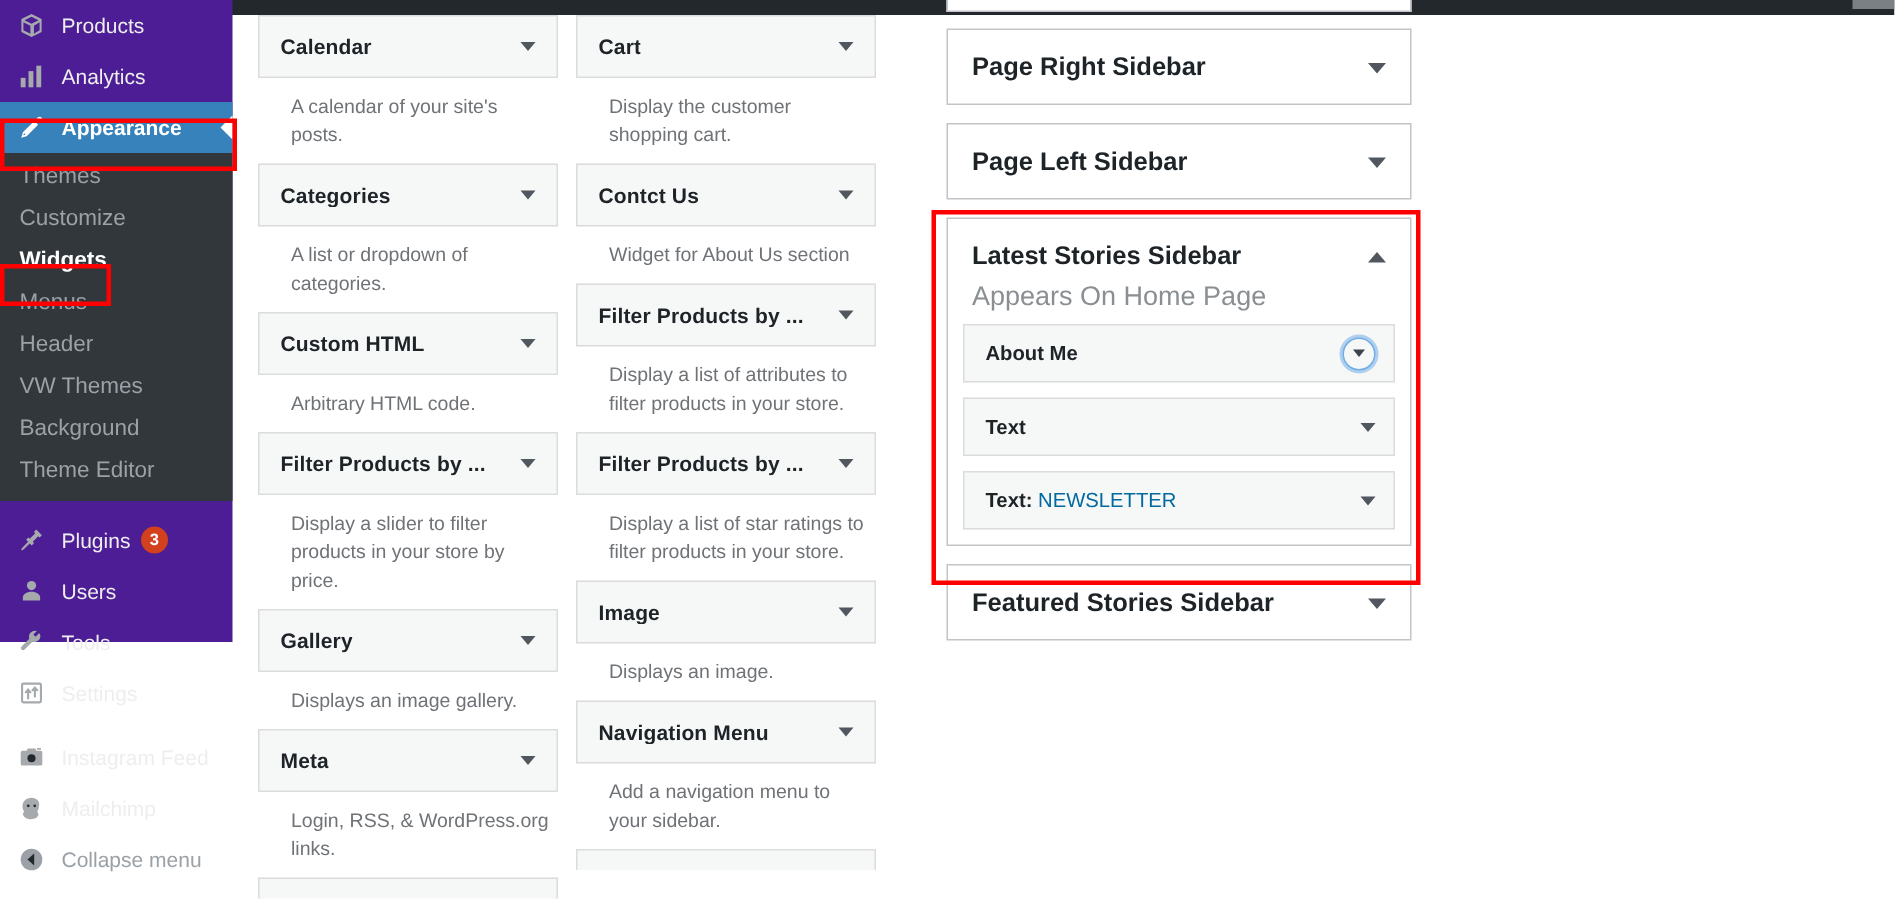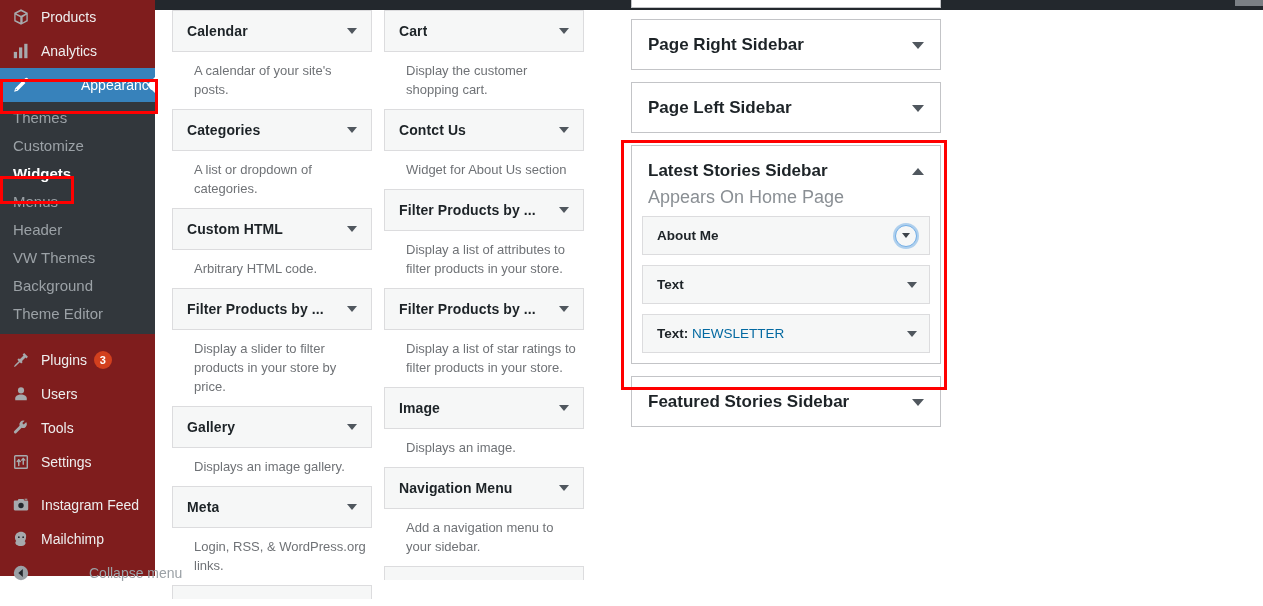--- a/index.html
+++ b/index.html
@@ -16,38 +16,38 @@
     position: absolute; top: 0; left: 0; width: 1263px; height: 10px;
     background: #23282d;
   }
   #adminbar .ab-nub {
     position: absolute; right: 0; top: 0; width: 28px; height: 6px;
     background: #7b8085;
   }
 
   
   #adminmenu {
-    position: absolute; top: 0; left: 0; width: 155px; height: 576px;
-    background: #7f1d1d;
+    position: absolute; top: 0; left: 0; width: 155px; height: 428px;
+    background: #4c1d95;
     color: #b4b9be;
     font-size: 14px;
   }
   .menu-top {
     position: relative; display: flex; align-items: center;
     height: 34px; padding-left: 10px; color: #eeeeee; font-size: 14px;
     line-height: 34px; white-space: nowrap;
   }
   .menu-top .mi {
     width: 22px; height: 20px; margin-right: 9px; flex: 0 0 22px;
     display: flex; align-items: center; justify-content: center;
     color: #a7aaad;
   }
   .menu-top .mi svg { display: block; }
   .menu-top.current {
-    background: #3782bb; color: #fff; font-weight: 400; gap: 40px;
+    background: #3782bb; color: #fff; font-weight: 700;
   }
   .menu-top.current .mi { color: #fff; }
   .menu-top.current .pointer {
     position: absolute; right: 0; top: 50%; margin-top: -8px;
     width: 0; height: 0;
     border-top: 8px solid transparent;
     border-bottom: 8px solid transparent;
     border-right: 8px solid #ffffff;
   }
   .menu-top .badge {
@@ -61,21 +61,21 @@
   }
   .menu-sub .sub-item {
     display: block; padding: 6px 0 6px 13px;
     color: #9ba1a6; font-size: 15px; line-height: 16px;
     white-space: nowrap;
   }
   .menu-sub .sub-item.current {
     color: #ffffff; font-weight: 700;
   }
   .menu-gap { height: 9px; }
-  .collapse-row { color: #9ba1a6; gap: 48px; }
+  .collapse-row { color: #9ba1a6; }
   .collapse-row .mi { color: #9ba1a6; }
 
   
   .hl-box { position: absolute; border: 3px solid #ff0000; pointer-events: none; }
   #hl-appearance { left: 0px; top: 79px; width: 158px; height: 35px; }
   #hl-widgets    { left: 0px; top: 176px; width: 74px; height: 28px; }
   #hl-latest     { left: 621px; top: 140px; width: 326px; height: 250px; }
 
   
   #widget-list {

